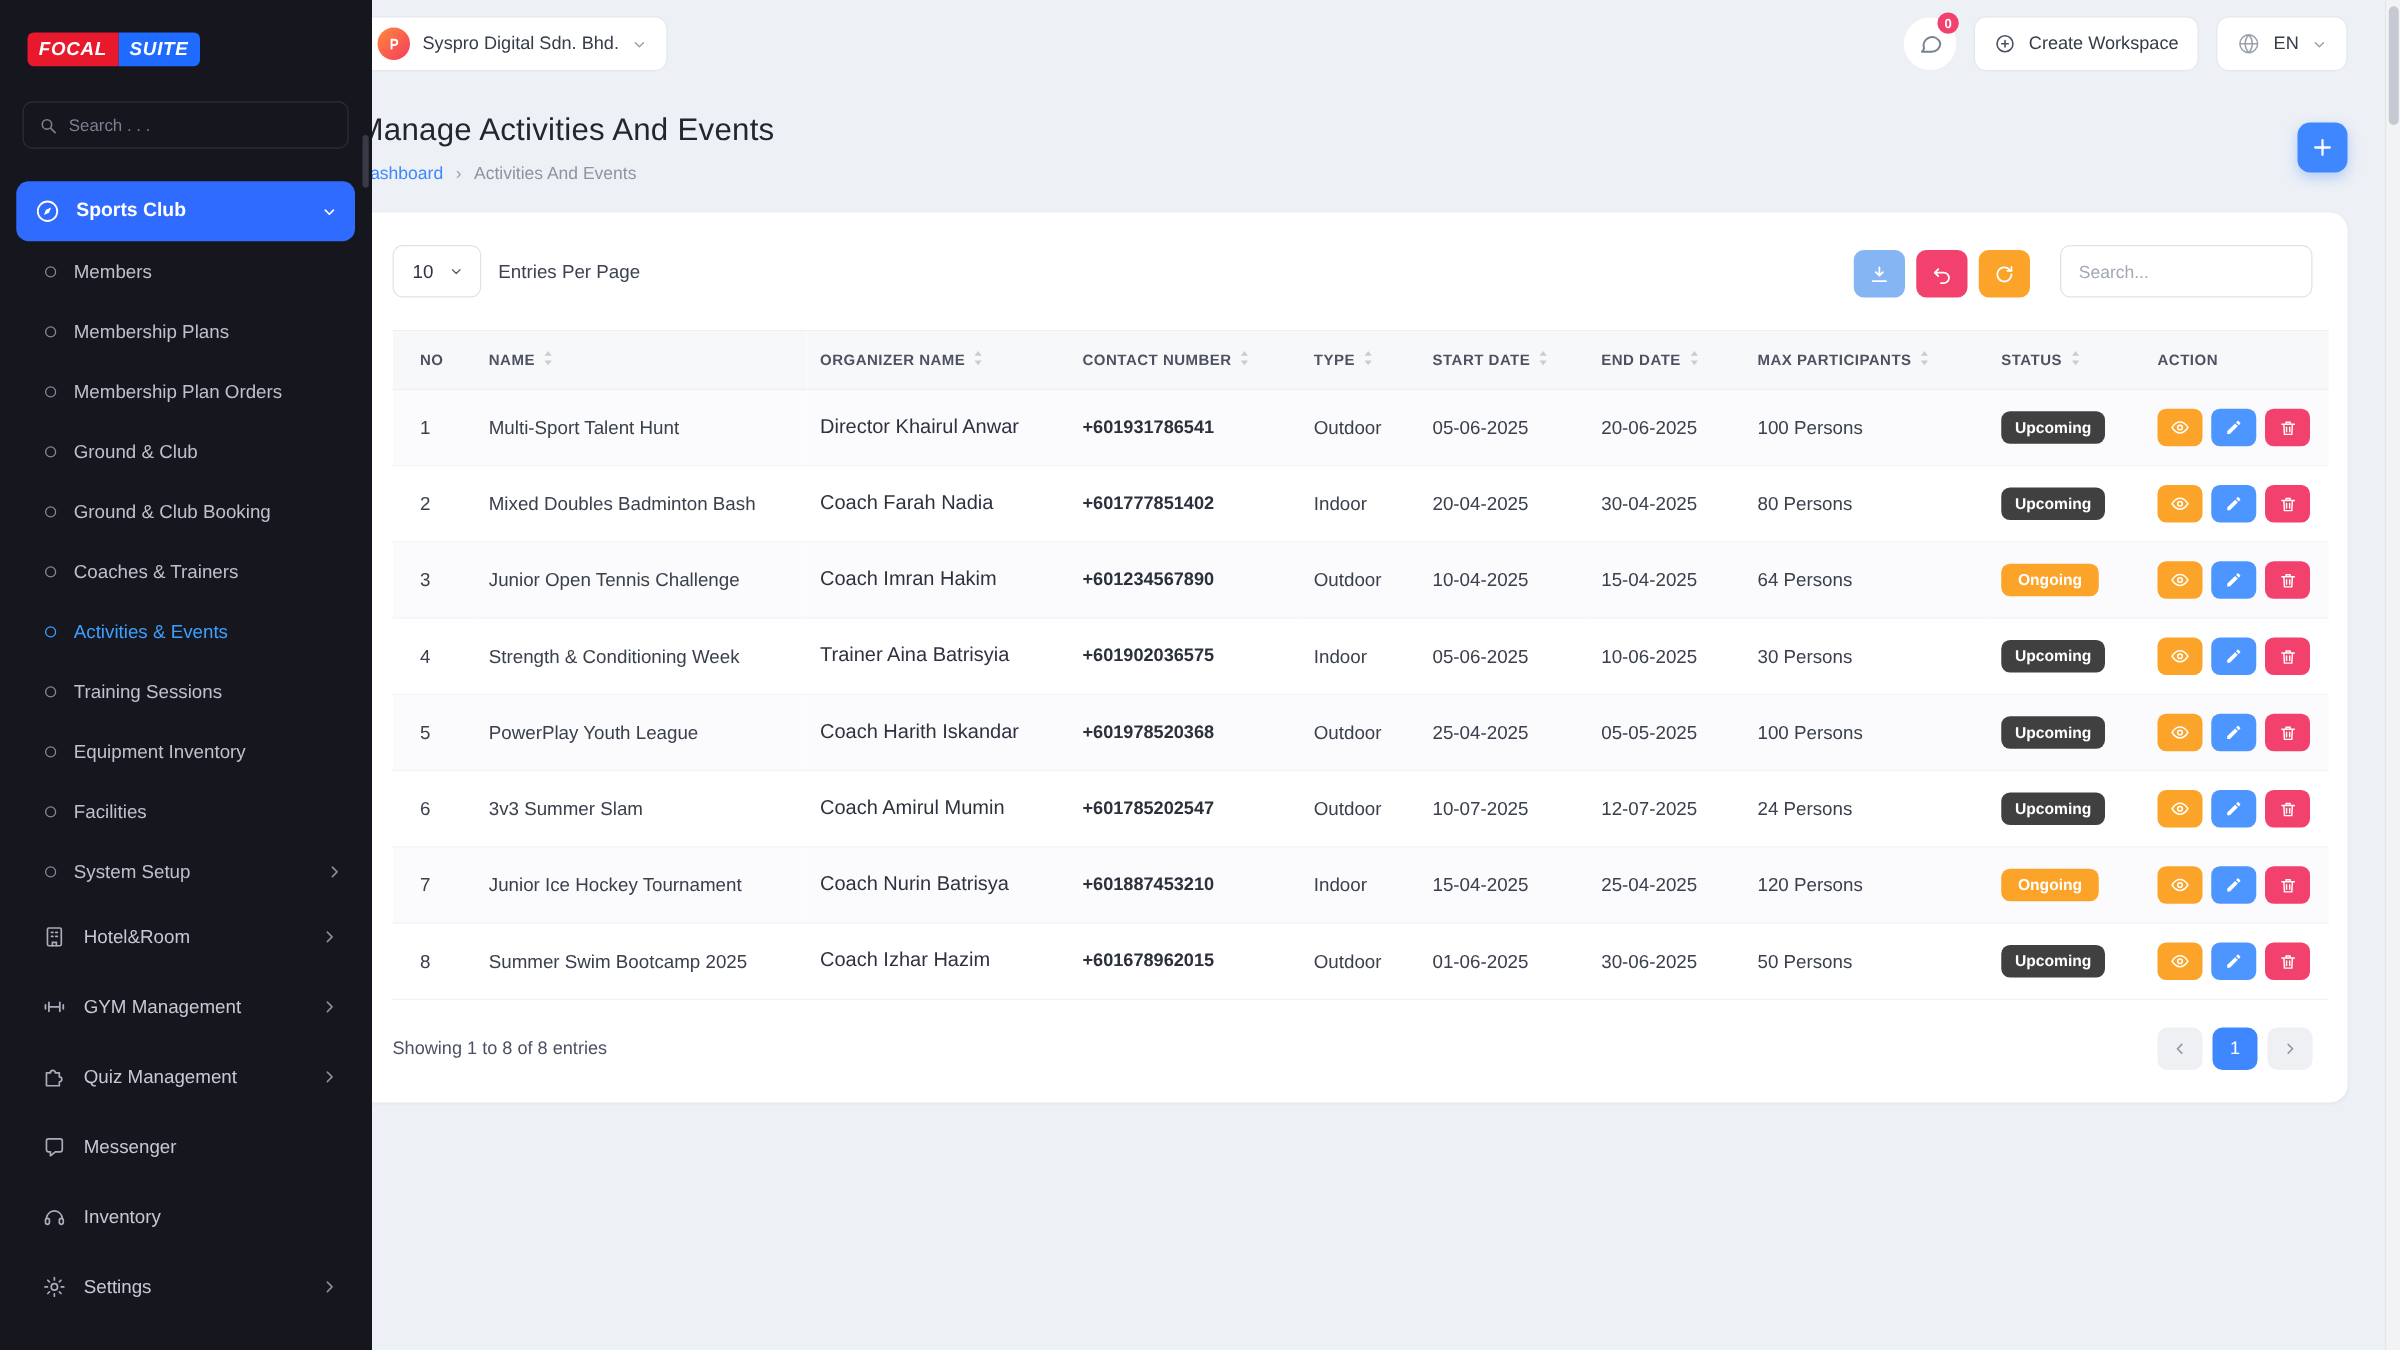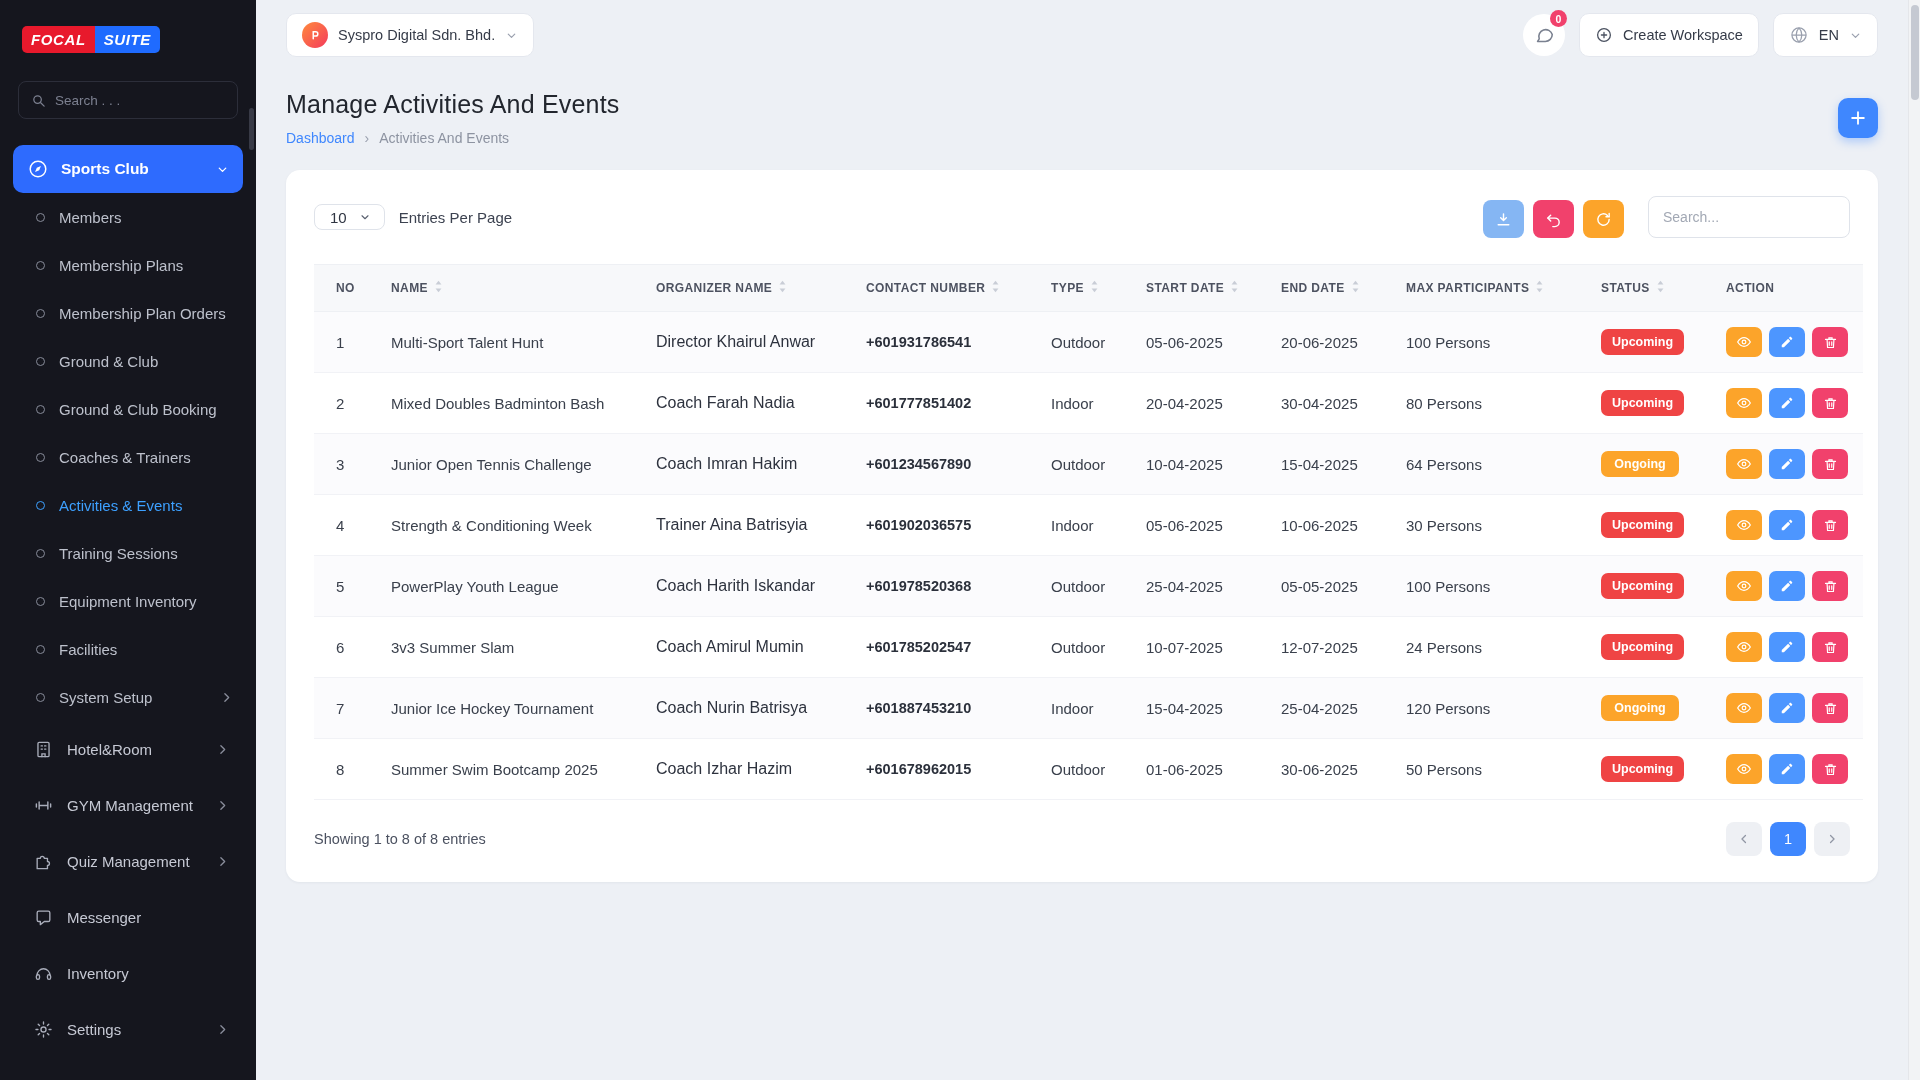--- a/index.html
+++ b/index.html
@@ -1,19 +1,19 @@
 <!DOCTYPE html>
 <html><head>
 <meta charset="utf-8">
 <style>
   *{margin:0;padding:0;box-sizing:border-box}
   html,body{width:1920px;height:1080px;overflow:hidden;background:#edf0f5;font-family:"Liberation Sans",sans-serif}
 
   
-  .sidebar{position:fixed;left:0;top:0;bottom:0;width:256px;background:#15161e;z-index:10;padding-top:26px}
+  .sidebar{position:fixed;left:0;top:0;bottom:0;width:297px;background:#15161e;z-index:10;padding-top:26px}
   .side-thumb{position:absolute;right:2px;top:108px;width:5px;height:42px;background:#383a46;border-radius:3px}
   .logo-row{display:flex;padding:0 22px;margin-bottom:28px}
   .logo-badge{font-style:italic;font-weight:800;font-size:15px;letter-spacing:.6px;color:#fff;padding:6px 9px;line-height:1}
   .logo-focal{background:#e8192c;border-radius:5px 0 0 5px}
   .logo-suite{background:#1f6bff;border-radius:0 5px 5px 0}
   .side-search{margin:0 18px 26px;display:flex;align-items:center;gap:9px;border:1px solid #2c2e3a;border-radius:8px;height:38px;padding:0 12px}
   .side-search input{background:transparent;border:none;outline:none;color:#cfd2dc;font-size:13.5px;width:100%;font-family:inherit}
   .side-search input::placeholder{color:#7c8090}
   .menu{padding:0 13px}
   .menu-main-btn{display:flex;align-items:center;gap:12px;background:#2e6bfe;border:none;width:100%;border-radius:10px;height:48px;padding:0 14px;color:#fff;font-size:15.5px;font-weight:700;cursor:pointer;font-family:inherit;text-align:left}
@@ -42,40 +42,40 @@
   .page-title{font-size:25px;font-weight:400;color:#22262e;letter-spacing:.2px}
   .breadcrumb{margin-top:11px;font-size:14px;display:flex;gap:10px;align-items:center}
   .bc-home{color:#3f87fe;cursor:pointer}
   .bc-sep{color:#9aa0ae}
   .bc-cur{color:#8d93a1}
   .add-btn{width:40px;height:40px;border-radius:10px;background:#3f87fe;border:none;cursor:pointer;display:flex;align-items:center;justify-content:center;box-shadow:0 4px 10px rgba(63,135,254,.35)}
 
   
   .card{margin-top:24px;background:#fff;border-radius:14px;padding:26px 28px;box-shadow:0 1px 3px rgba(20,30,60,.05);min-height:690px}
   .toolbar{display:flex;align-items:center;gap:14px;margin-bottom:26px}
-  .select{display:flex;align-items:center;gap:12px;border:1px solid #dfe3ea;border-radius:8px;height:26px;padding:0 13px 0 15px;font-size:15px;color:#2f3542;cursor:pointer;background:#fff}
+  .select{display:flex;align-items:center;gap:12px;border:1px solid #dfe3ea;border-radius:8px;height:42px;padding:0 13px 0 15px;font-size:15px;color:#2f3542;cursor:pointer;background:#fff}
   .entries-label{font-size:15px;color:#3c4250}
   .tool-group{margin-left:auto;display:flex;gap:9px;align-items:flex-end}
   .tool-btn{width:41px;height:38px;border:none;border-radius:8px;display:flex;align-items:center;justify-content:center;cursor:pointer}
   .tool-download{background:#85b6f3}
   .tool-undo{background:#f1416c}
   .tool-refresh{background:#fca42a}
   .search-box{margin-left:15px;height:42px;width:202px;border:1px solid #dfe3ea;border-radius:8px;padding:0 14px;font-size:14px;color:#3c4250;outline:none;font-family:inherit}
   .search-box::placeholder{color:#a2a8b4}
 
   table{width:100%;border-collapse:collapse;table-layout:fixed}
   thead th{background:#f7f8fa;text-align:left;font-size:12px;font-weight:700;color:#4d5260;letter-spacing:.4px;padding:15px 10px;border-top:1px solid #eef0f4;border-bottom:1px solid #eef0f4;white-space:nowrap;overflow:hidden}
   thead th .sort{margin-left:6px;vertical-align:-1px;display:inline-block}
   tbody td{padding:15px 10px;font-size:15px;color:#3a404c;border-bottom:1px solid #f1f2f6;vertical-align:middle;overflow:hidden;white-space:nowrap}
   tbody tr:nth-child(odd){background:#fbfbfd}
   th:first-child,td:first-child{padding-left:22px}
   td.c-org{font-size:16px;color:#2d323e;font-weight:500}
   td.c-contact{font-weight:700;color:#2b303b;font-size:14.5px}
   .badge{display:inline-block;min-width:78px;text-align:center;padding:6px 11px;border-radius:7px;color:#fff;font-size:12.5px;font-weight:600}
-  .badge.st-upcoming{background:#ef4444}
+  .badge.st-upcoming{background:#404040}
   .badge.st-ongoing{background:#fca42a}
   .actions{display:flex;gap:7px}
   .act{width:36px;height:30px;border:none;border-radius:7px;display:flex;align-items:center;justify-content:center;cursor:pointer}
   .a-view{background:#fca42a}
   .a-edit{background:#4d96ff}
   .a-del{background:#f1416c}
 
   .table-footer{display:flex;align-items:center;justify-content:space-between;margin-top:22px}
   .showing{font-size:14.5px;color:#4b5160}
   .pagination{display:flex;gap:8px}

